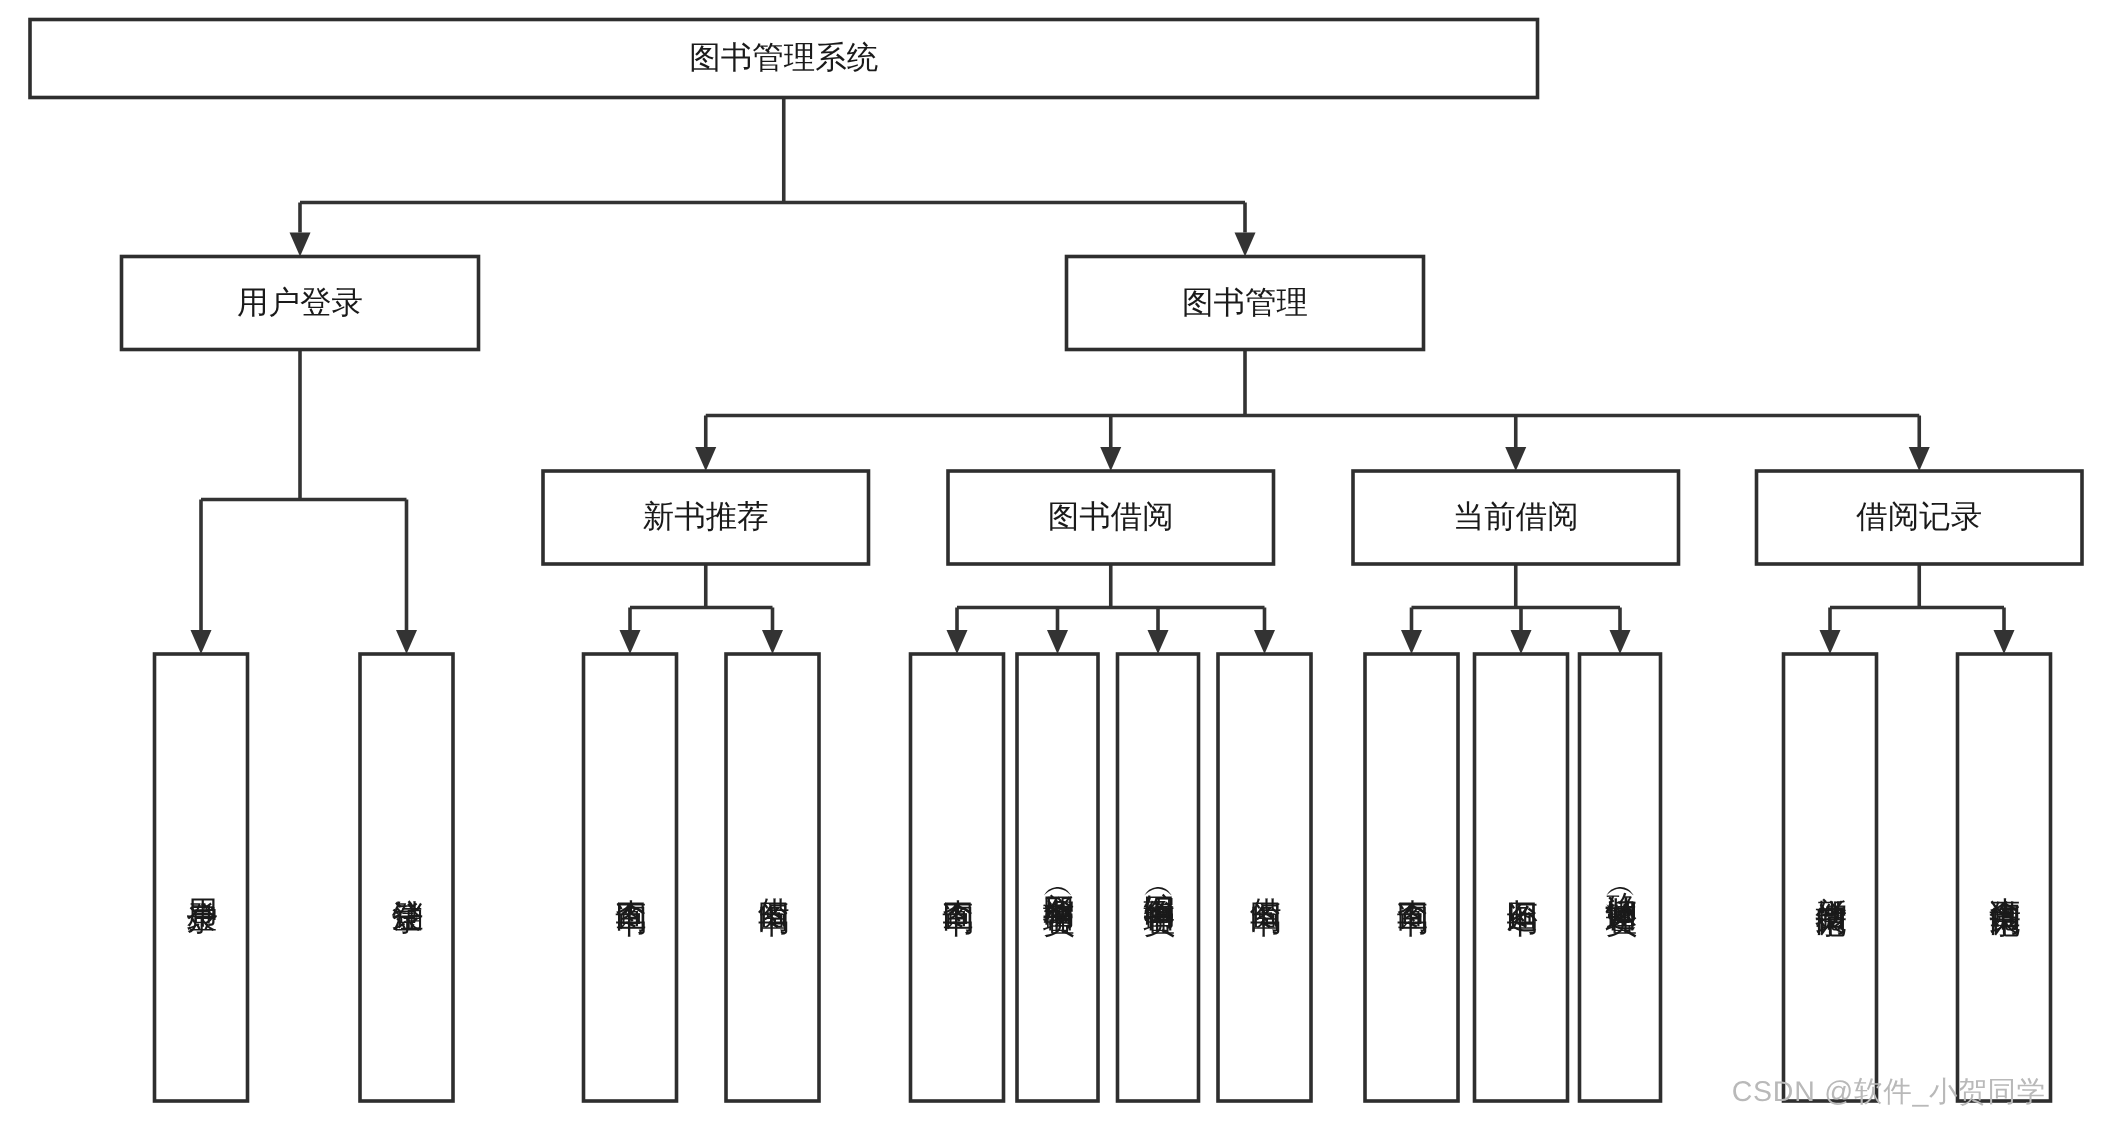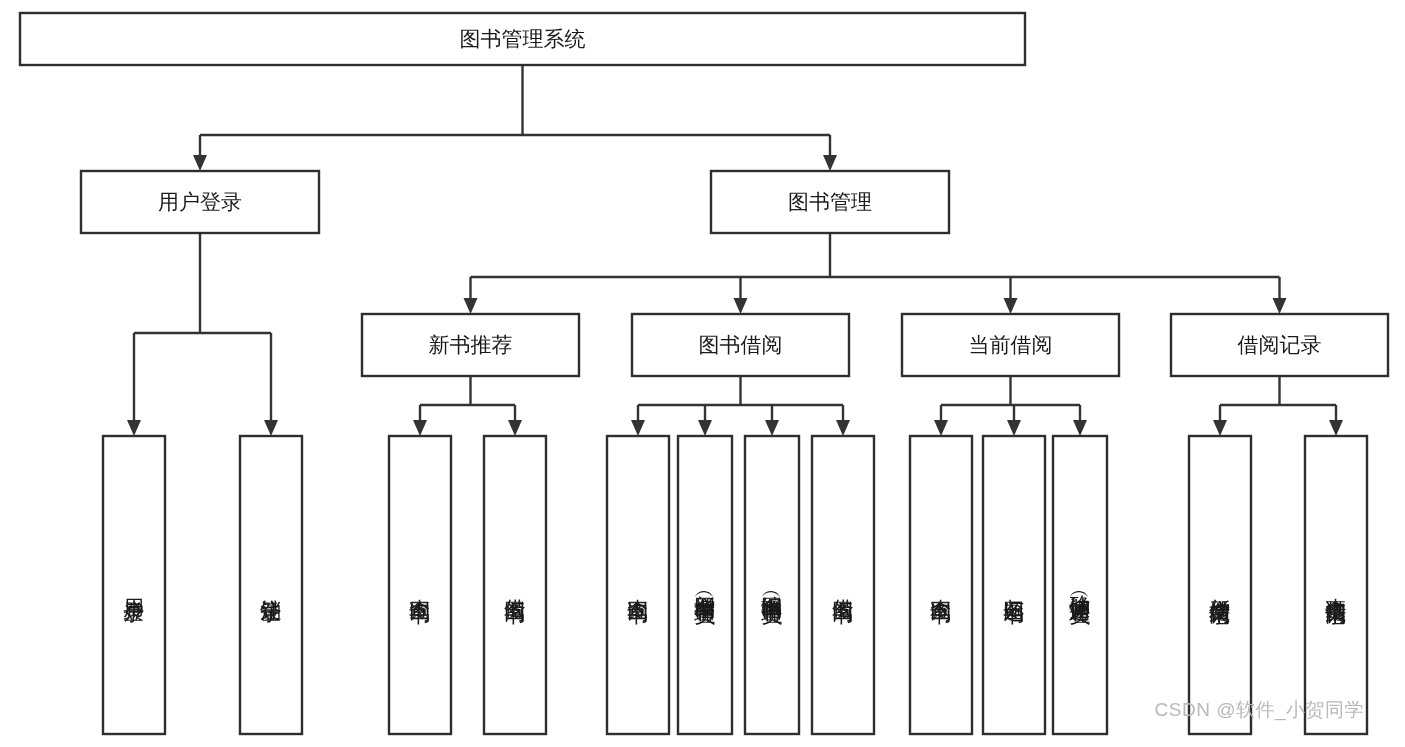--- a/index.html
+++ b/index.html
@@ -60,21 +60,21 @@
     line-height: 1.12;
     letter-spacing: 1.5px;
     text-align: center;
     white-space: nowrap;
     transform: translateX(-50%);
     pointer-events: none;
   }
   .watermark {
     position: absolute;
     right: 14px;
-    bottom: 24px;
+    bottom: 6px;
     font-family: "Liberation Sans", "DejaVu Sans", sans-serif;
     font-size: 19px;
     color: #b9b9b9;
     white-space: nowrap;
     letter-spacing: 0.5px;
   }
 </style>
 </head>
 <body>
 

